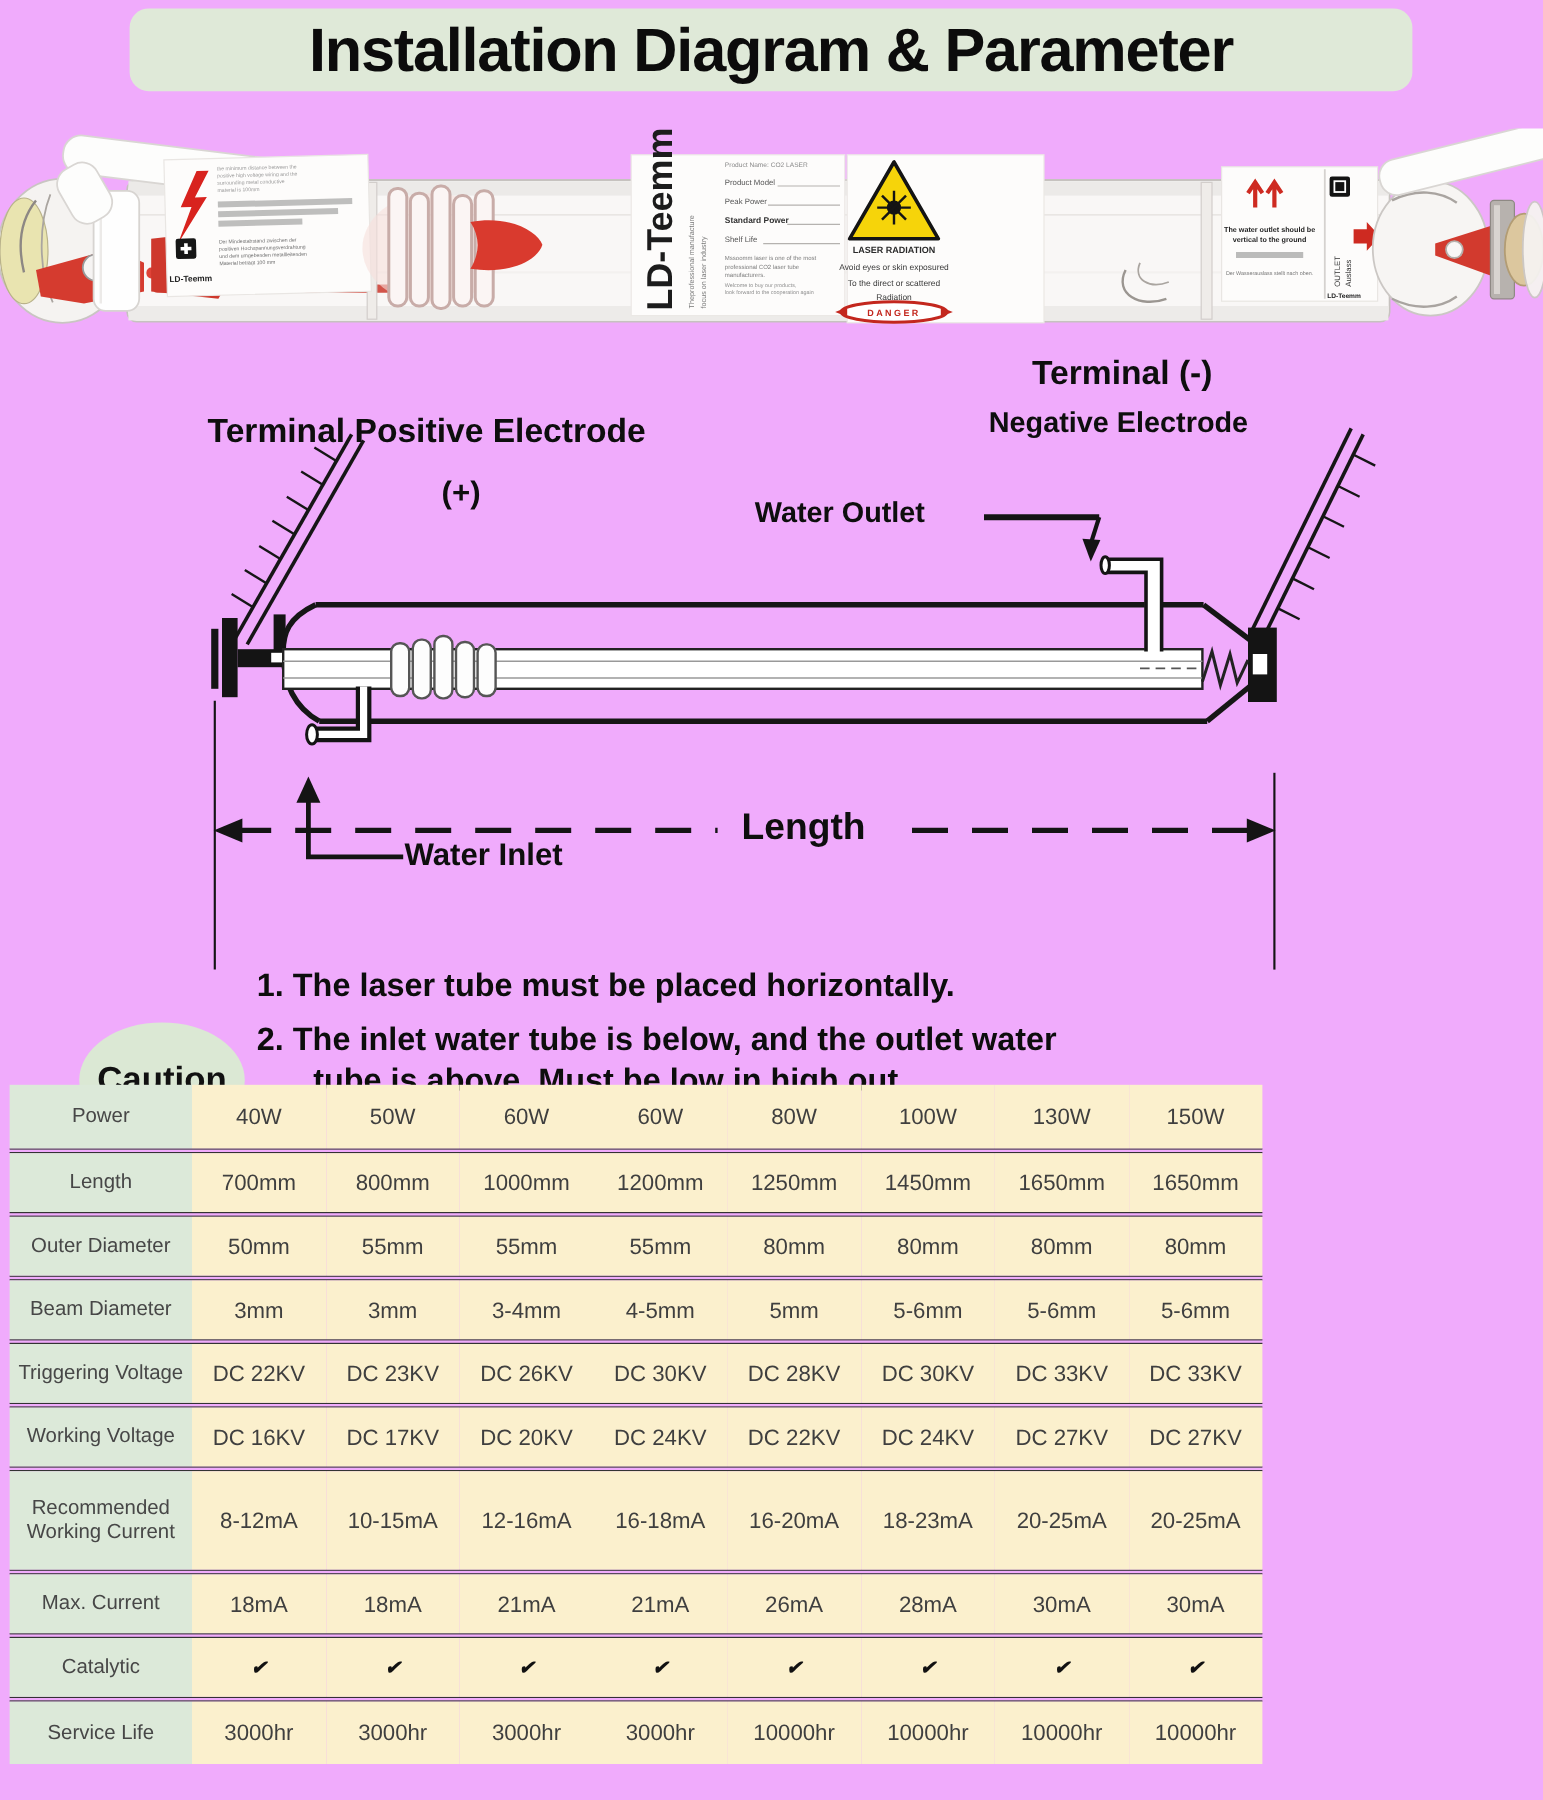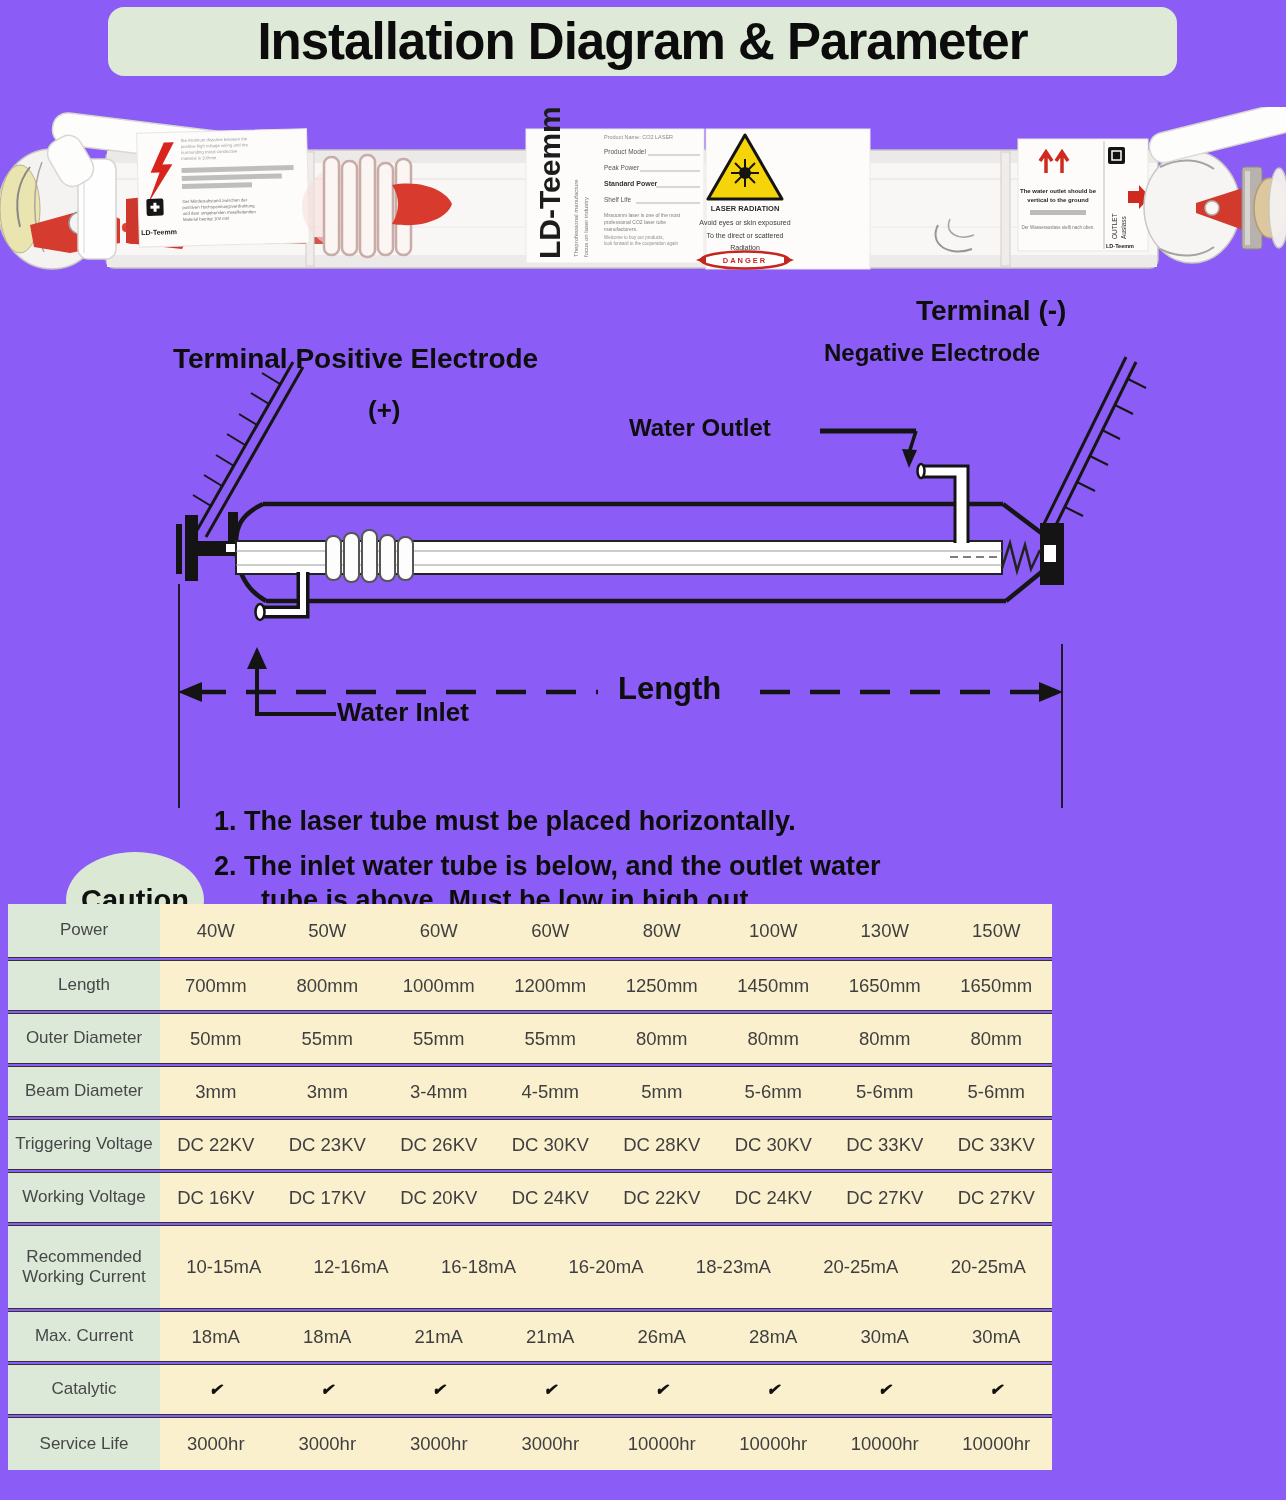--- a/index.html
+++ b/index.html
@@ -1,16 +1,16 @@
 <!DOCTYPE html>
 <html><head>
 <meta charset="utf-8">
 <style>
   html,body { margin:0; padding:0; background:#fff; }
-  .page { position:relative; width:1286px; height:1500px; background:#8b5cf6; overflow:hidden;
+  .page { position:relative; width:1286px; height:1500px; background:#f0abfc; overflow:hidden;
           font-family:"Liberation Sans", sans-serif; }
 
   
   .title-band { position:absolute; left:108px; top:7px; width:1069px; height:69px;
     background:#dfe9d8; border-radius:16px; display:flex; align-items:center; justify-content:center; }
   .title-band .t { font-size:51px; font-weight:700; color:#0c0c0c; letter-spacing:-1px; white-space:nowrap; }
 
   
   .photo { position:absolute; left:0; top:107px; width:1286px; height:170px; }
   .diagram { position:absolute; left:0; top:285px; width:1286px; height:530px; }
@@ -285,21 +285,21 @@
       <g stroke="#141414">
         <line x1="257" y1="429" x2="257" y2="373" stroke-width="4"></line>
         <polygon points="257,362 247,384 267,384" fill="#141414" stroke="none"></polygon>
         <line x1="255" y1="429" x2="336" y2="429" stroke-width="4"></line>
       </g>
     </svg>
 
     
     <div class="dlabel" style="left:173px; top:58px; font-size:28px;">Terminal Positive Electrode</div>
     <div class="dlabel" style="left:368px; top:110px; font-size:26px;">(+)</div>
-    <div class="dlabel" style="left:916px; top:10px; font-size:28px;text-align:center;">Terminal  (-)</div>
+    <div class="dlabel" style="left:860px; top:10px; font-size:28px;text-align:center;">Terminal  (-)</div>
     <div class="dlabel" style="left:824px; top:54px; font-size:24px;">Negative Electrode</div>
     <div class="dlabel" style="left:629px; top:129px; font-size:24px;">Water Outlet</div>
     <div class="dlabel" style="left:618px; top:386px; font-size:31px;">Length</div>
     <div class="dlabel" style="left:337px; top:412px; font-size:26px;">Water Inlet</div>
   </div>
 
   <div class="caution-badge">
     <div class="t">Caution</div>
   </div>
   <div class="note" style="left:214px; top:806px;">1. The laser tube must be placed horizontally.</div>
@@ -368,20 +368,21 @@
       <div class="tcell">DC 17KV</div>
       <div class="tcell">DC 20KV</div>
       <div class="tcell">DC 24KV</div>
       <div class="tcell">DC 22KV</div>
       <div class="tcell">DC 24KV</div>
       <div class="tcell">DC 27KV</div>
       <div class="tcell">DC 27KV</div>
     </div>
     <div class="trow tall">
       <div class="tlabel">Recommended Working Current</div>
+      <div class="tcell">8-12mA</div>
       <div class="tcell">10-15mA</div>
       <div class="tcell">12-16mA</div>
       <div class="tcell">16-18mA</div>
       <div class="tcell">16-20mA</div>
       <div class="tcell">18-23mA</div>
       <div class="tcell">20-25mA</div>
       <div class="tcell">20-25mA</div>
     </div>
     <div class="trow">
       <div class="tlabel">Max. Current</div>

